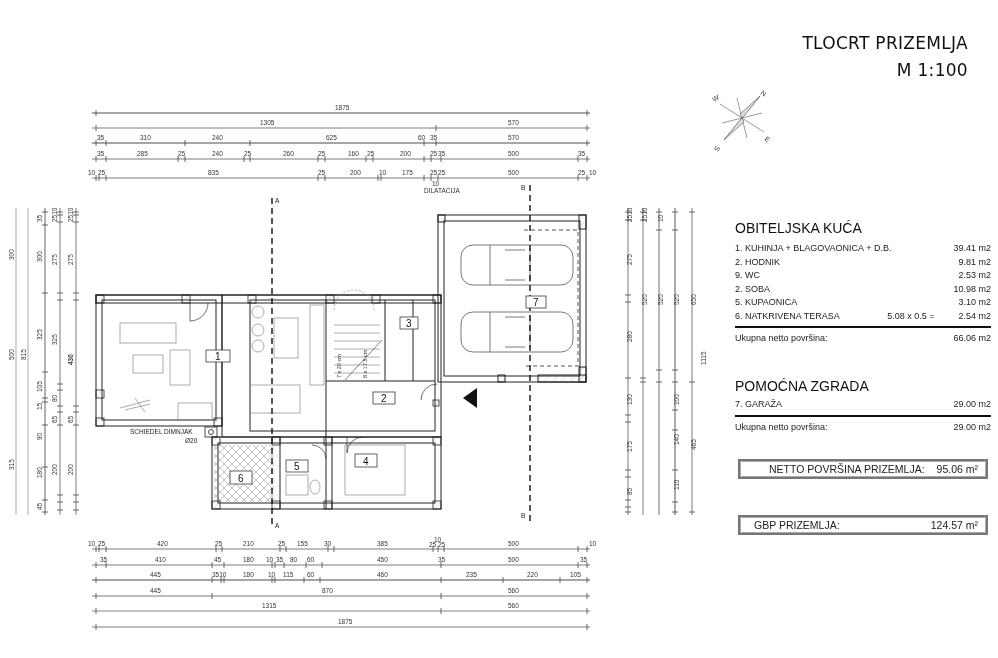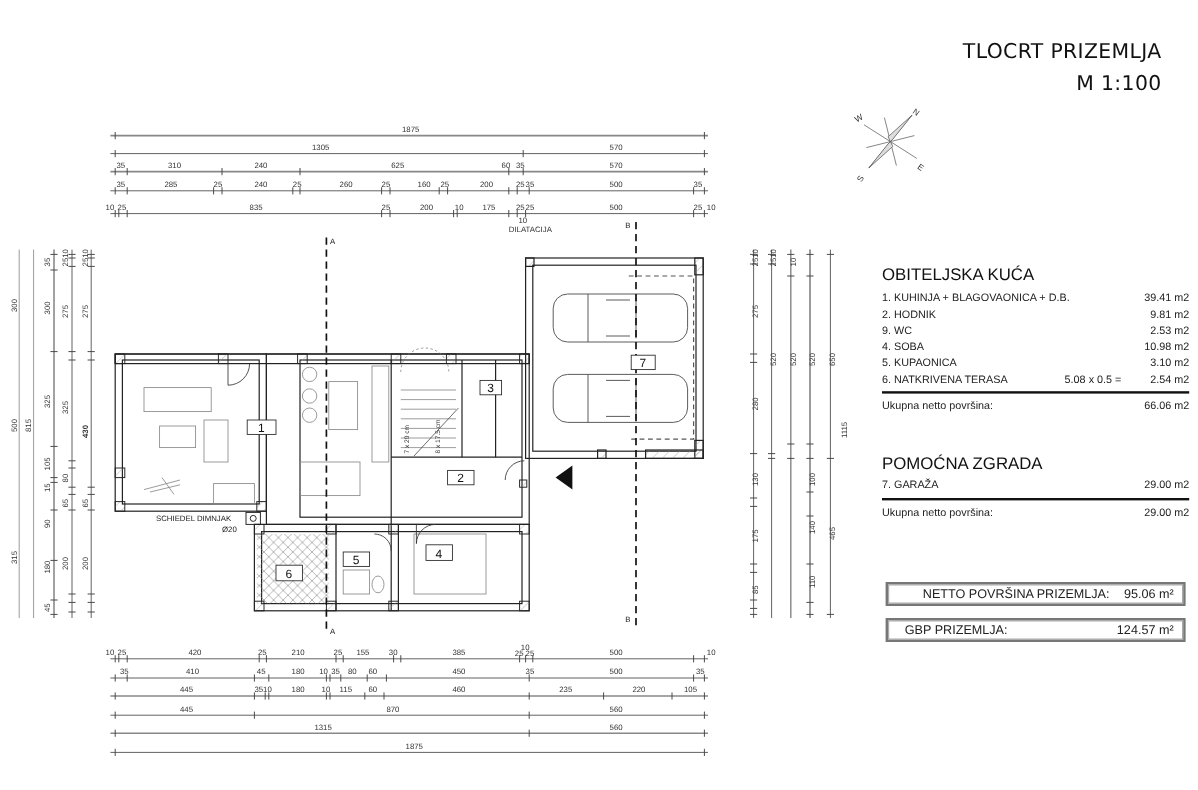--- a/index.html
+++ b/index.html
@@ -358,21 +358,21 @@
     </div>
   <div class="row">
       <span>2. HODNIK</span>
       <span>9.81 m2</span>
     </div>
   <div class="row">
       <span>9. WC</span>
       <span>2.53 m2</span>
     </div>
   <div class="row">
-      <span>4. SOBA</span>
+      <span>2. SOBA</span>
       <span>10.98 m2</span>
     </div>
   <div class="row">
       <span>5. KUPAONICA</span>
       <span>3.10 m2</span>
     </div>
   <div class="row">
       <span>6. NATKRIVENA TERASA</span>
       <span class="mid">5.08 x 0.5 =</span>
       <span>2.54 m2</span>
@@ -391,20 +391,20 @@
       <span>7. GARAŽA</span>
       <span>29.00 m2</span>
     </div>
   <div class="rule"></div>
   <div class="row">
       <span>Ukupna netto površina:</span>
       <span>29.00 m2</span>
     </div>
 </div>
 
-<div class="box" style="top:485px;padding-left:29px;">
+<div class="box" style="top:459px;padding-left:29px;">
   <span>NETTO POVRŠINA PRIZEMLJA:</span>
   <span>95.06 m²</span>
 </div>
 <div class="box" style="top:515px;align-items:center;">
   <span>GBP PRIZEMLJA:</span>
   <span>124.57 m²</span>
 </div>
 
 </body></html>

